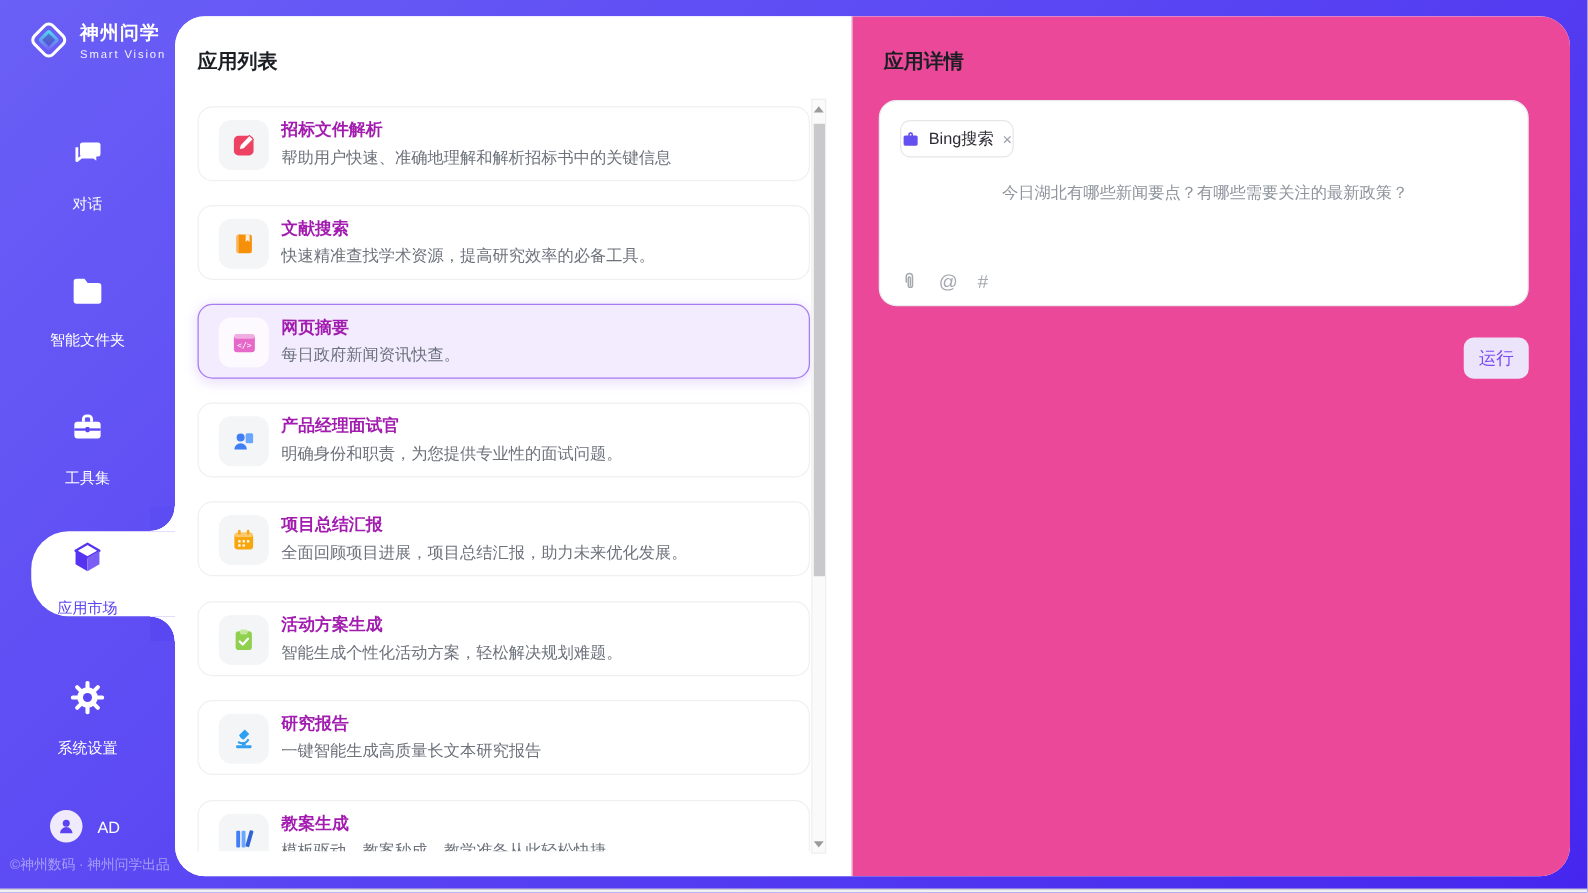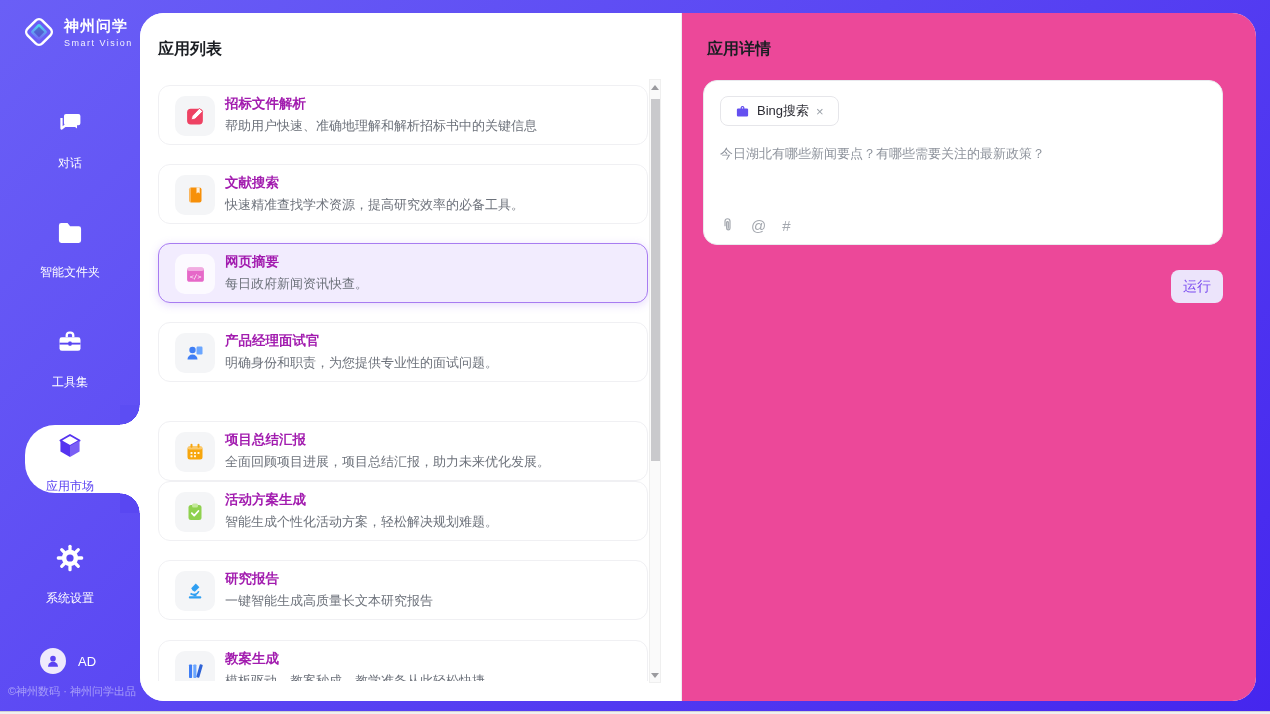--- a/index.html
+++ b/index.html
@@ -54,46 +54,46 @@
   .cards{ position:absolute; left:0; top:0; width:541px; height:668px; overflow:hidden; }
   .app-card{ position:absolute; left:18px; width:490px; height:60px; background:#fff;
     border:1px solid #f0f0f3; border-radius:12px; cursor:pointer; }
   .app-card.selected{ background:#f2ecfe; border:1px solid #a87cf1;
     box-shadow:0 2px 10px rgba(140,85,240,.22); }
   .tile{ position:absolute; left:16px; top:10px; width:40px; height:40px; border-radius:10px;
     background:#f4f5f7; display:flex; align-items:center; justify-content:center; }
   .app-card.selected .tile{ background:rgba(255,255,255,.75); }
   .card-title{ position:absolute; left:66px; top:9px; font-size:13.5px; font-weight:700; color:#a21caf; }
   .card-desc{ position:absolute; left:66px; top:31px; font-size:13px; color:#6d727b; white-space:nowrap; }
-  .c0{top:72px}.c1{top:151px}.c2{top:230px}.c3{top:309px}.c4{top:408px}.c5{top:468px}.c6{top:547px}.c7{top:627px}
+  .c0{top:72px}.c1{top:151px}.c2{top:230px}.c3{top:309px}.c4{top:388px}.c5{top:468px}.c6{top:547px}.c7{top:627px}
 
   
   .scrollbar{ position:absolute; left:509px; top:66px; width:12px; height:604px;
     background:#fafafa; border:1px solid #efefef; }
   .scroll-up,.scroll-down{ position:absolute; left:0; width:10px; height:12px;
     display:flex; align-items:center; justify-content:center; cursor:pointer; }
   .scroll-up{ top:1px; } .scroll-down{ bottom:1px; }
   .tri-up{ width:0; height:0; border-left:4px solid transparent; border-right:4px solid transparent;
     border-bottom:5px solid #9b9b9f; }
   .tri-down{ width:0; height:0; border-left:4px solid transparent; border-right:4px solid transparent;
     border-top:5px solid #9b9b9f; }
   .thumb{ position:absolute; left:0.5px; top:19px; width:9px; height:362px; background:#c9c9cc; cursor:pointer; }
 
   
   .detail-panel{ position:absolute; left:541px; top:0; width:650px; height:688px;
     background:#ec4899; border-left:1px solid #ededf0; }
   .detail-title{ position:absolute; left:25px; top:26px; font-size:16px; font-weight:700; color:#1b1e23; }
   .detail-card{ position:absolute; left:21px; top:67px; width:520px; height:165px;
     background:#fff; border:1px solid #e9e9ee; border-radius:14px; }
   .tool-tag{ position:absolute; left:16px; top:15px; height:30px; display:inline-flex;
-    align-items:center; gap:7px; padding:0 14px; background:#fff; border:1px solid #e6e6ea;
+    align-items:center; gap:7px; padding:0 0; background:#fff; border:1px solid #e6e6ea;
     border-radius:8px; cursor:pointer; }
   .tag-label{ font-size:13px; color:#2b2b33; }
   .tag-close{ font-size:13px; color:#9aa0a8; cursor:pointer; line-height:1; }
-  .query-text{ position:absolute; left:16px; top:64px; width:488px; font-size:13px; color:#8e939c; cursor:text; }
+  .query-text{ position:absolute; left:16px; top:64px; width:488px; font-size:13px; color:#8e939c; cursor:text;text-align:center; }
   .attach-row{ position:absolute; left:16px; top:135px; display:flex; gap:16px; align-items:center; }
   .attach-glyph{ font-size:15px; color:#a4a8af; cursor:pointer; }
   .run-btn{ position:absolute; left:489px; top:257px; width:52px; height:33px; border:none;
     background:#ece4fb; color:#7b4df0; font-size:14px; border-radius:8px; cursor:pointer;
     font-family:inherit; }
 </style>
 </head>
 <body>
 
 <div class="screen">

